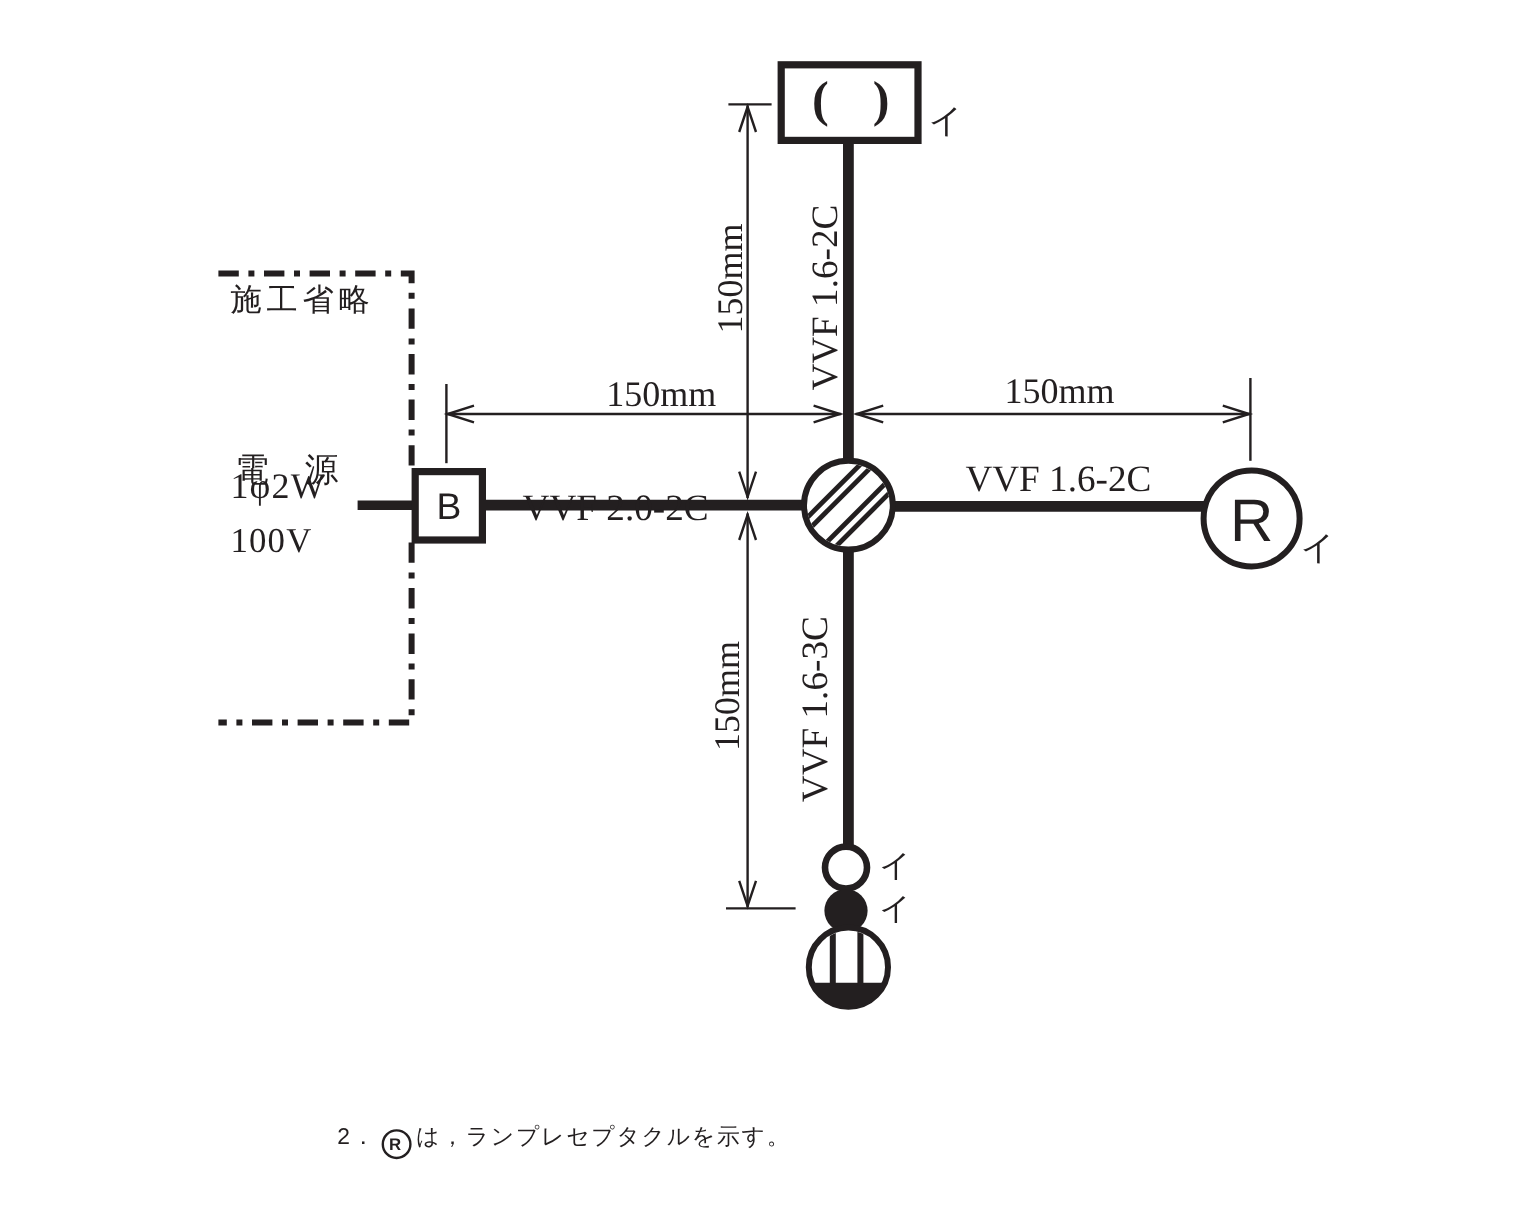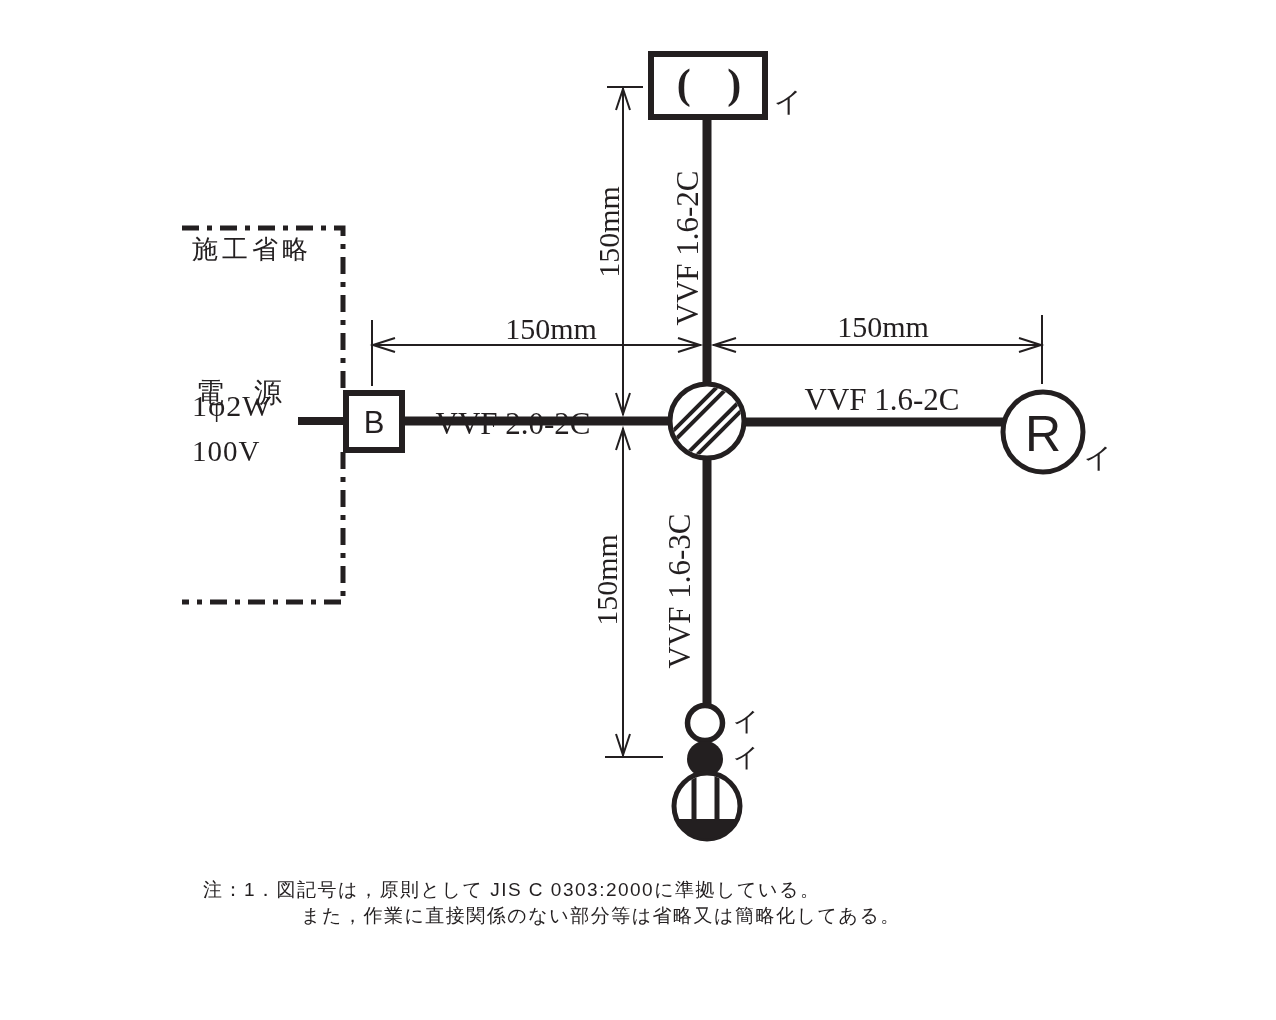--- a/index.html
+++ b/index.html
@@ -122,16 +122,17 @@
   <div class="lbl v cable" style="left:687px;top:248px;">VVF 1.6-2C</div>
   <div class="lbl cable c" style="left:513px;top:399px;margin-top:24px;">VVF 2.0-2C</div>
   <div class="lbl cable c" style="left:882px;top:399px;">VVF 1.6-2C</div>
   <div class="lbl v cable" style="left:679px;top:591px;">VVF 1.6-3C</div>
 
   <div class="lbl v dim" style="left:609px;top:232px;">150mm</div>
   <div class="lbl dim c" style="left:551px;top:329px;">150mm</div>
   <div class="lbl dim c" style="left:883px;top:327px;">150mm</div>
   <div class="lbl v dim" style="left:607px;top:580px;">150mm</div>
 
-  <div class="lbl note" style="left:203px;top:880px;">注：1．図記号は，原則として JIS C 0303:2000に準拠している。</div>
-  <div class="lbl note" style="left:301px;top:906px;">また，作業に直接関係のない部分等は省略又は簡略化してある。</div>
+  <div class="lbl note" style="left:281px;top:938px;">
+    <span>2．</span><span class="circled-r">R</span><span>は，ランプレセプタクルを示す。</span>
+  </div>
 
 </div>
 
 </body></html>

